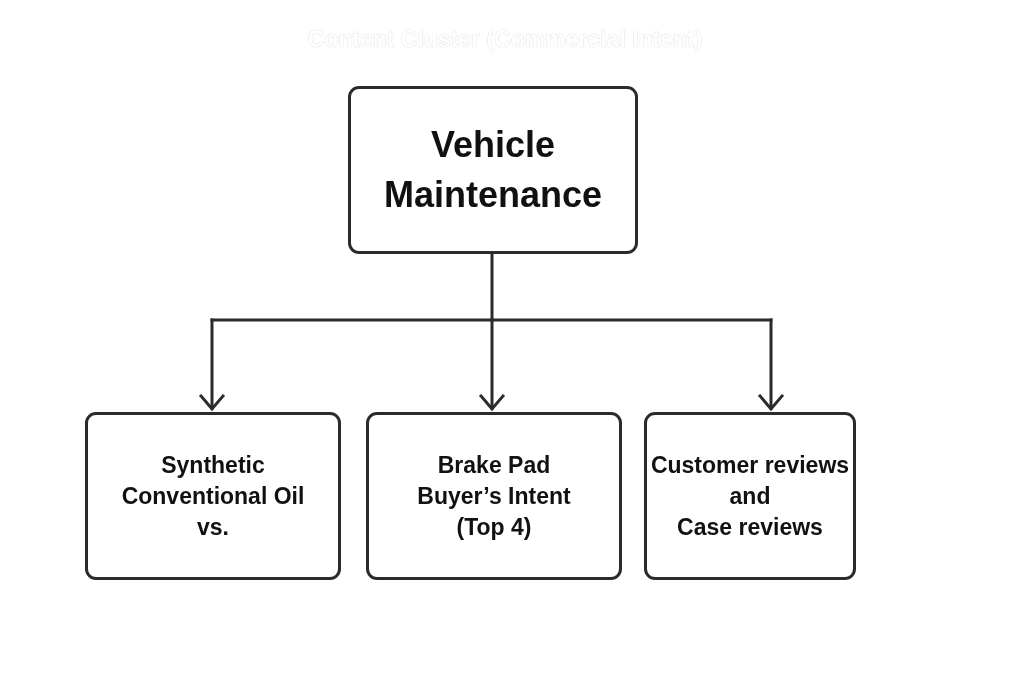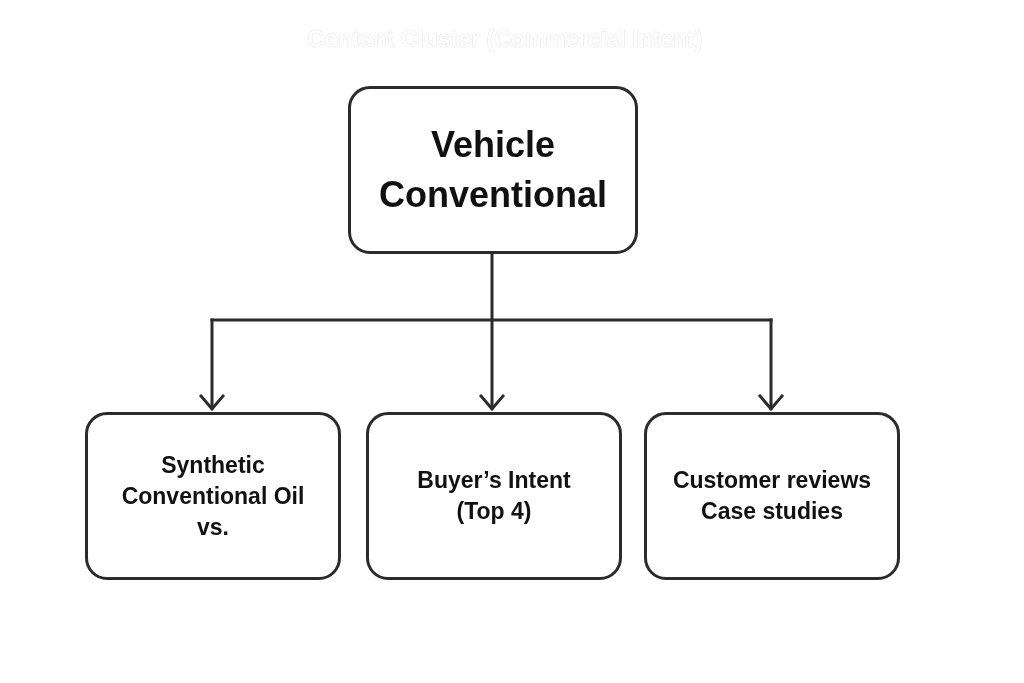--- a/index.html
+++ b/index.html
@@ -1,26 +1,26 @@
 <!DOCTYPE html>
 <html><head>
 <meta charset="utf-8">
 <style>
   html, body { margin:0; padding:0; background:#ffffff; }
   body { width:1024px; height:683px; position:relative; overflow:hidden;
          font-family:"Liberation Sans", sans-serif; color:#111; }
   .title { position:absolute; left:0; top:26px; width:1010px; text-align:center;
            font-size:23px; font-weight:bold; color:#ffffff;
            text-shadow: 0 0 1px #d0d0d0, 0 0 1px #d8d8d8; }
-  .box { position:absolute; background:#fff; border:3px solid #2b2b2b; border-radius:22px;
+  .box { position:absolute; background:#fff; border:3px solid #2b2b2b; border-radius:11px;
          box-sizing:border-box; display:flex; align-items:center; justify-content:center;
          text-align:center; font-weight:bold; }
   .root { left:348px; top:86px; width:290px; height:168px; font-size:36px; line-height:50px; }
   .child { top:412px; width:256px; height:168px; font-size:23px; line-height:31px; padding-bottom:0; }
-  .c0 { left:85px; } .c1 { left:366px; } .c2 { left:644px; width:256px; }
+  .c0 { left:85px; } .c1 { left:366px; } .c2 { left:644px; width:212px; }
   .line { white-space:pre; display:block; }
   svg.connectors { position:absolute; left:0; top:0; }
 </style>
 </head>
 <body>
 
 <div class="title">Content Cluster (Commercial Intent)</div>
 
 <svg class="connectors" width="1024" height="683">
   <g stroke="#2b2b2b" stroke-width="3" fill="none" stroke-linecap="square">
@@ -31,37 +31,39 @@
     <line x1="771" y1="320" x2="771" y2="408"></line>
     <polyline points="201,396 212,409 223,396"></polyline>
     <polyline points="481,396 492,409 503,396"></polyline>
     <polyline points="760,396 771,409 782,396"></polyline>
   </g>
 </svg>
 
 <div class="box root">
   <div>
     <span class="line">Vehicle</span>
-    <span class="line">Conventional</span>
+    <span class="line">Maintenance</span>
   </div>
 </div>
 
 <div class="box child c0">
   <div>
     <span class="line">Synthetic</span>
     <span class="line">Conventional Oil</span>
     <span class="line">vs.</span>
   </div>
 </div>
 
 <div class="box child c1">
   <div>
+    <span class="line">Brake Pad</span>
     <span class="line">Buyer’s Intent</span>
     <span class="line">(Top 4)</span>
   </div>
 </div>
 
 <div class="box child c2">
   <div>
     <span class="line">Customer reviews</span>
-    <span class="line">Case studies</span>
+    <span class="line">and</span>
+    <span class="line">Case reviews</span>
   </div>
 </div>
 
 </body></html>

